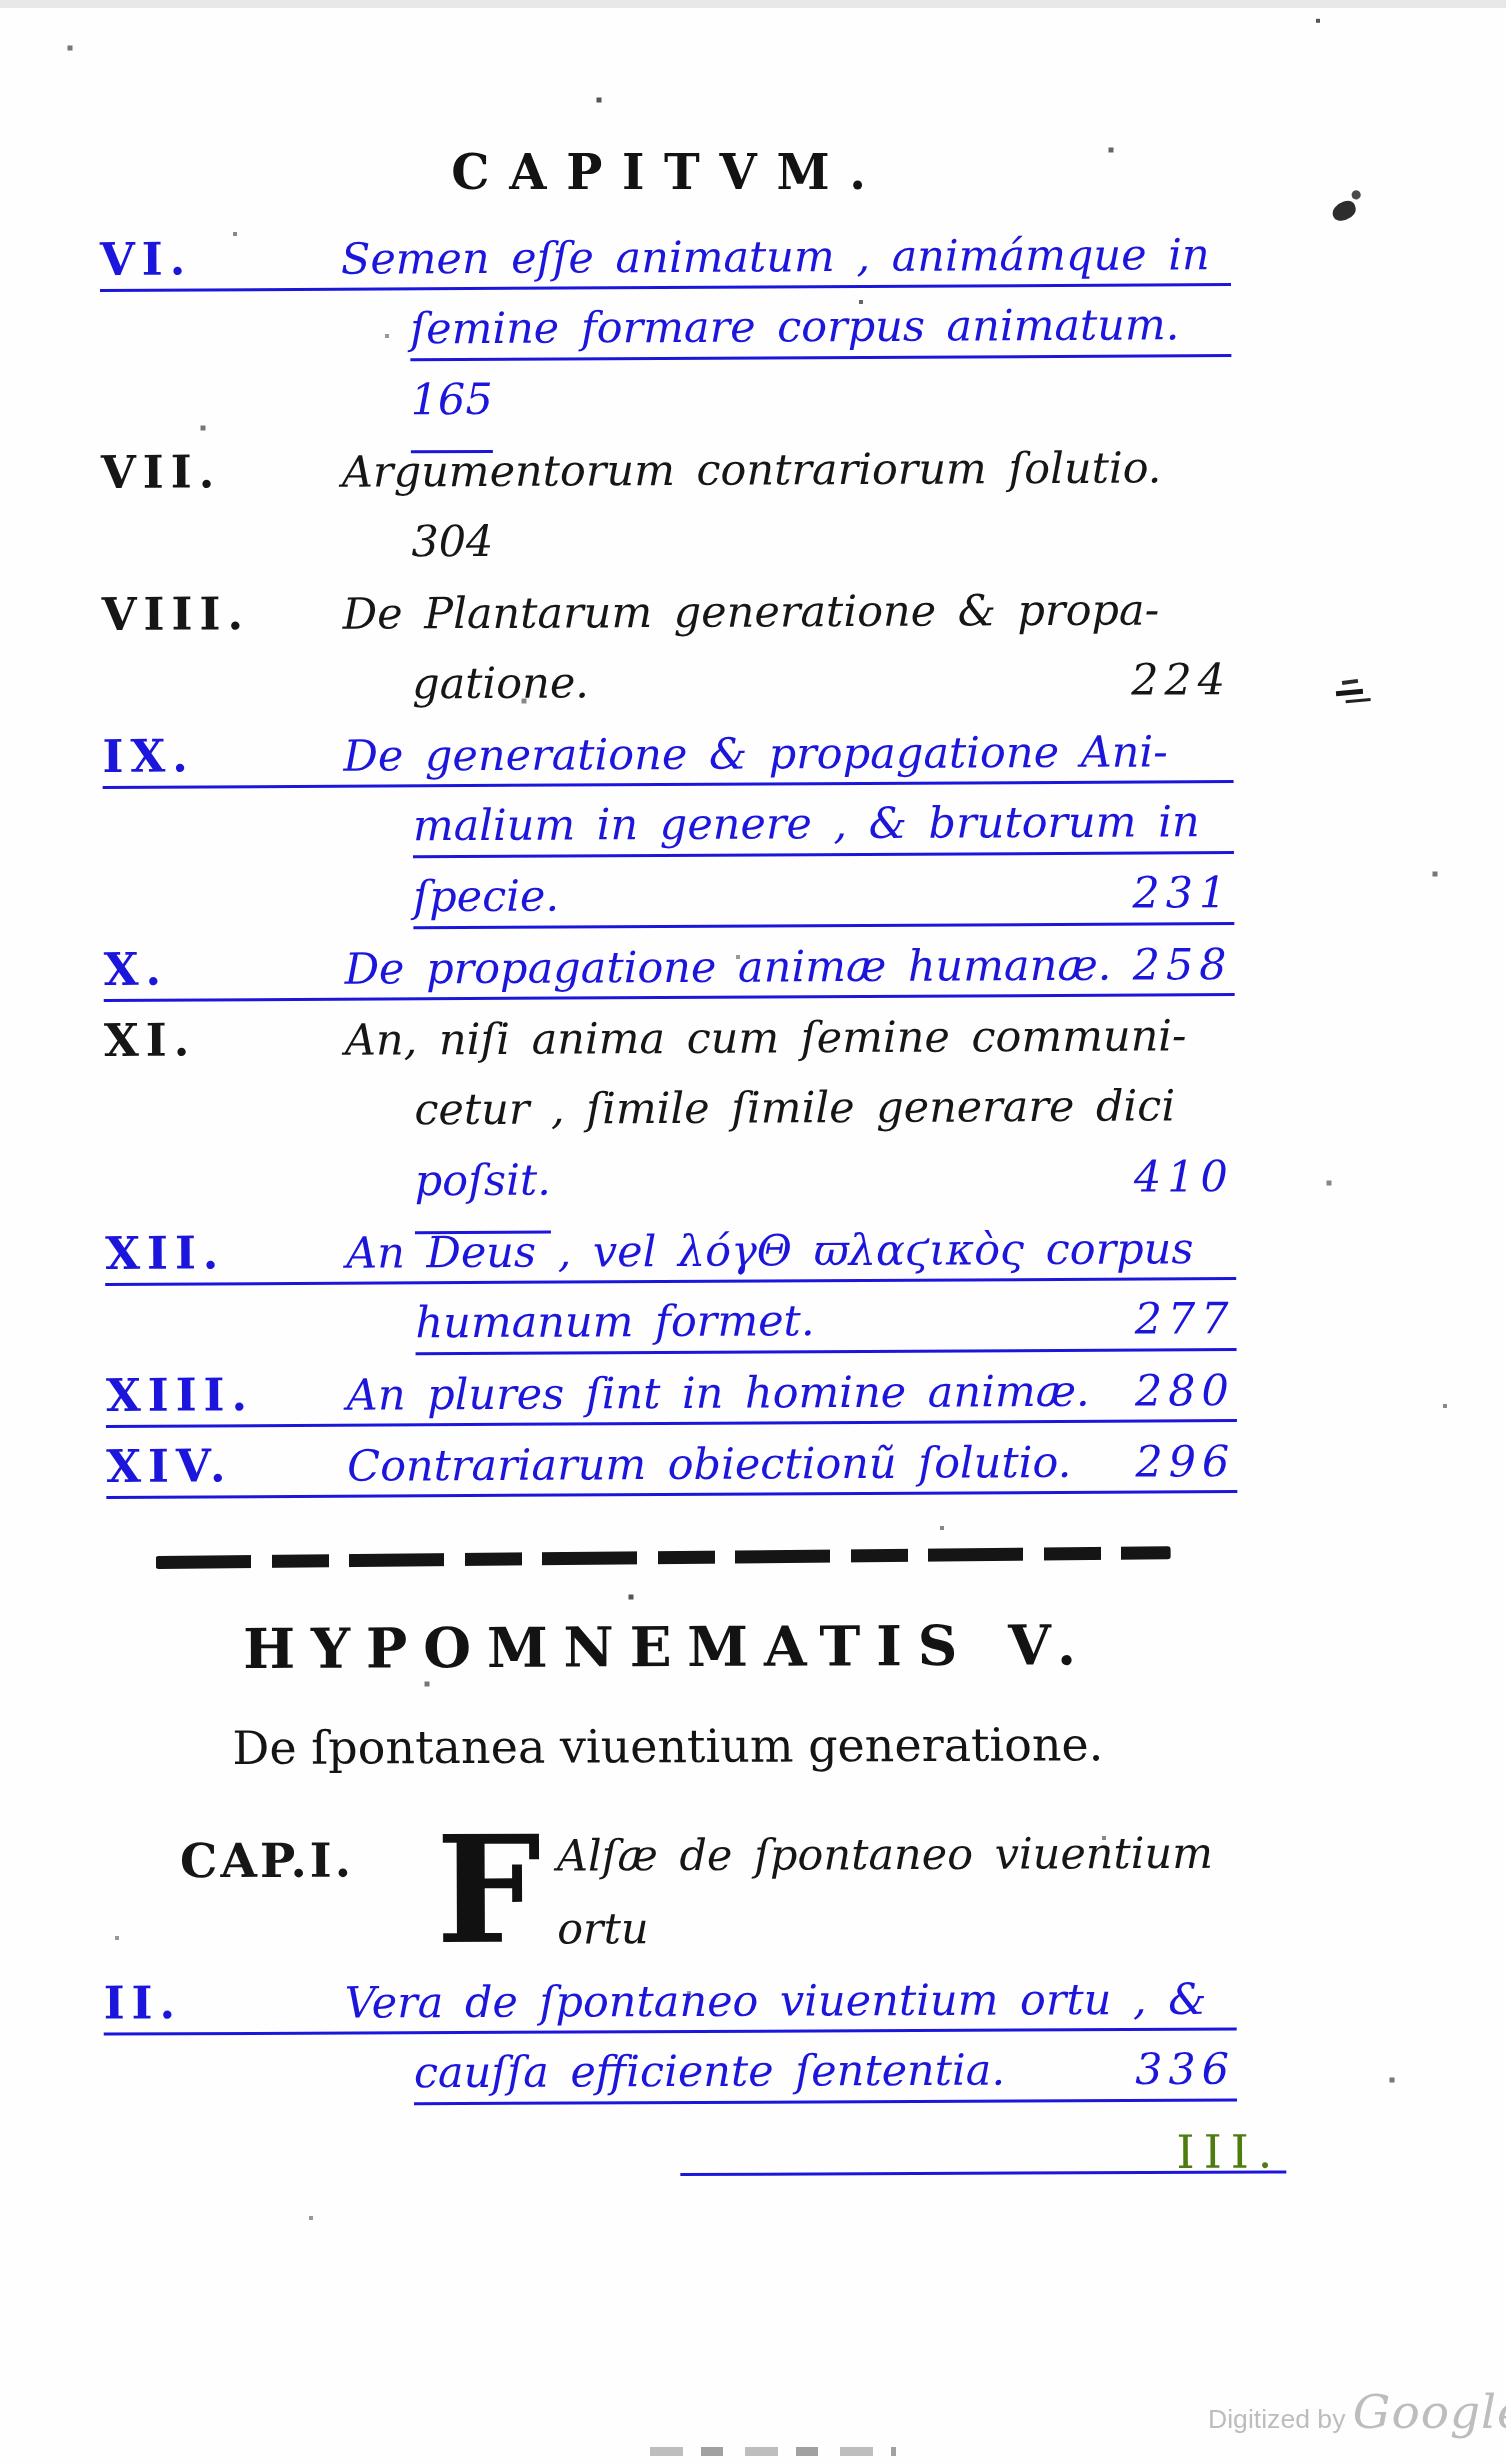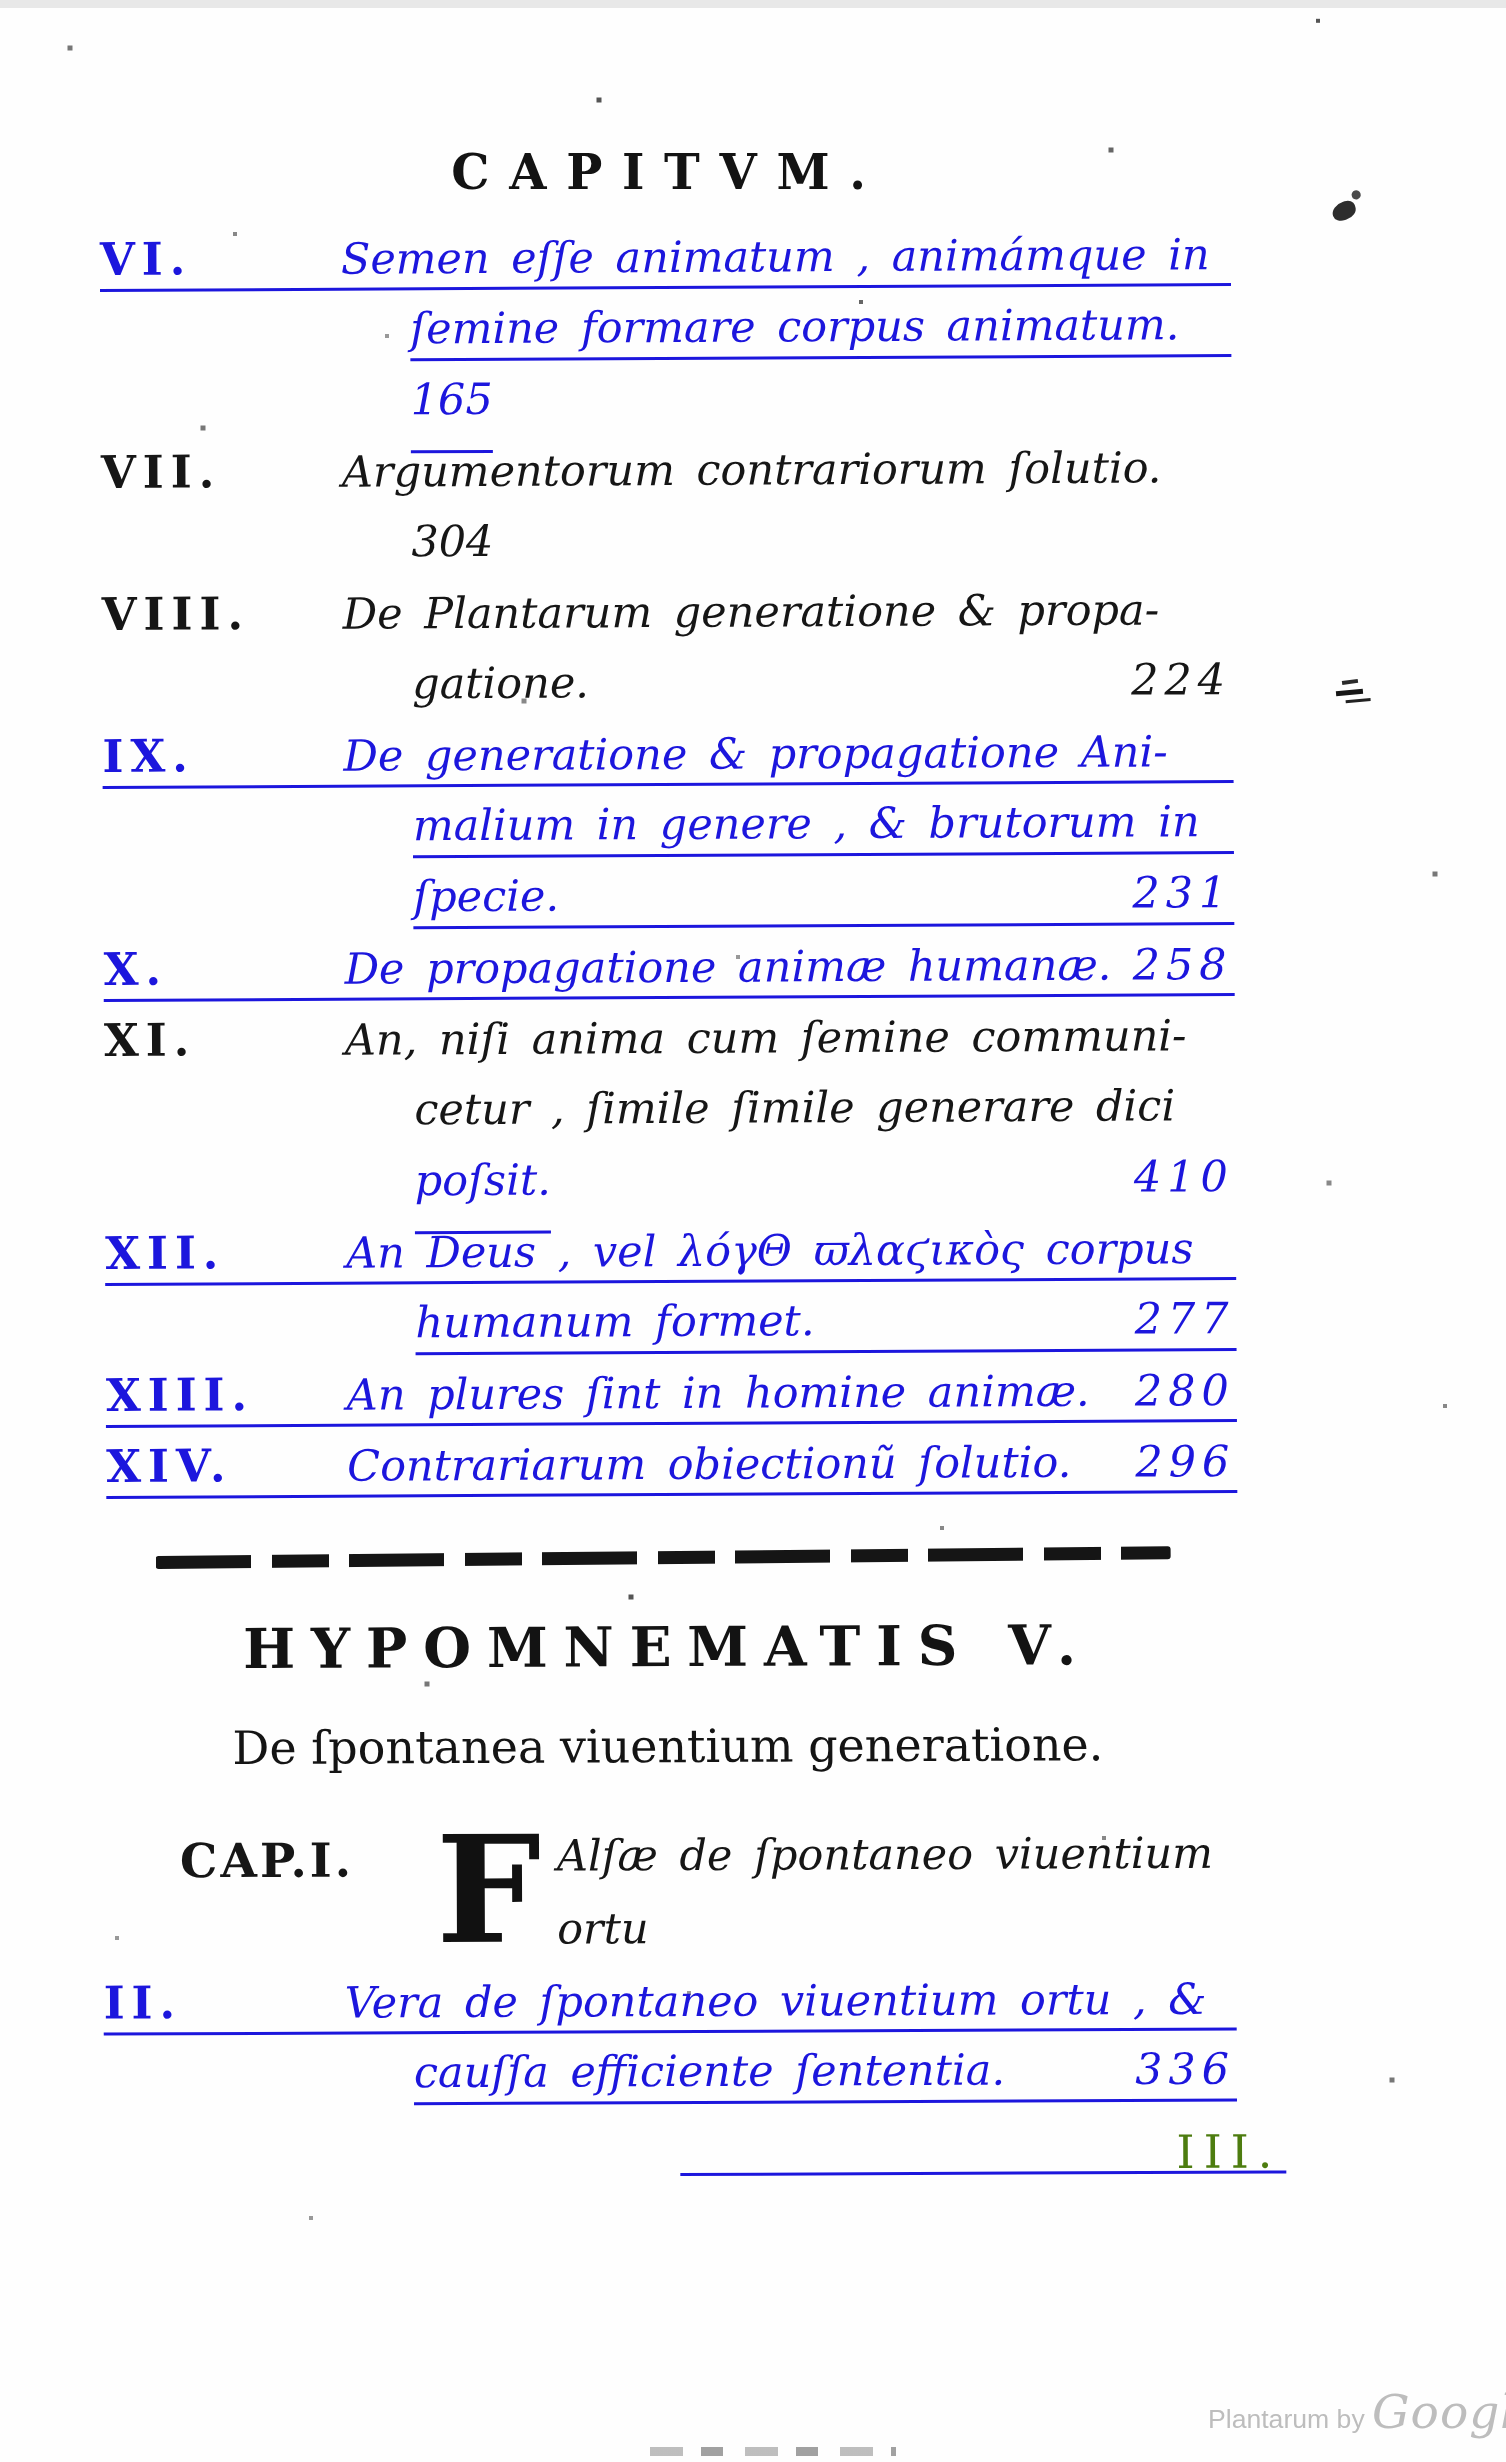--- a/index.html
+++ b/index.html
@@ -206,17 +206,17 @@
     </div>
 
     <div class="nextrow">
       <span class="next">III.</span>
     </div>
   </div>
 
   <div class="ghost"></div>
 
   <div class="wm">
-    <span>Plantarum by </span><span class="brand">Google</span>
+    <span>Digitized by </span><span class="brand">Google</span>
   </div>
 
 </div>
 
 
 </body></html>

